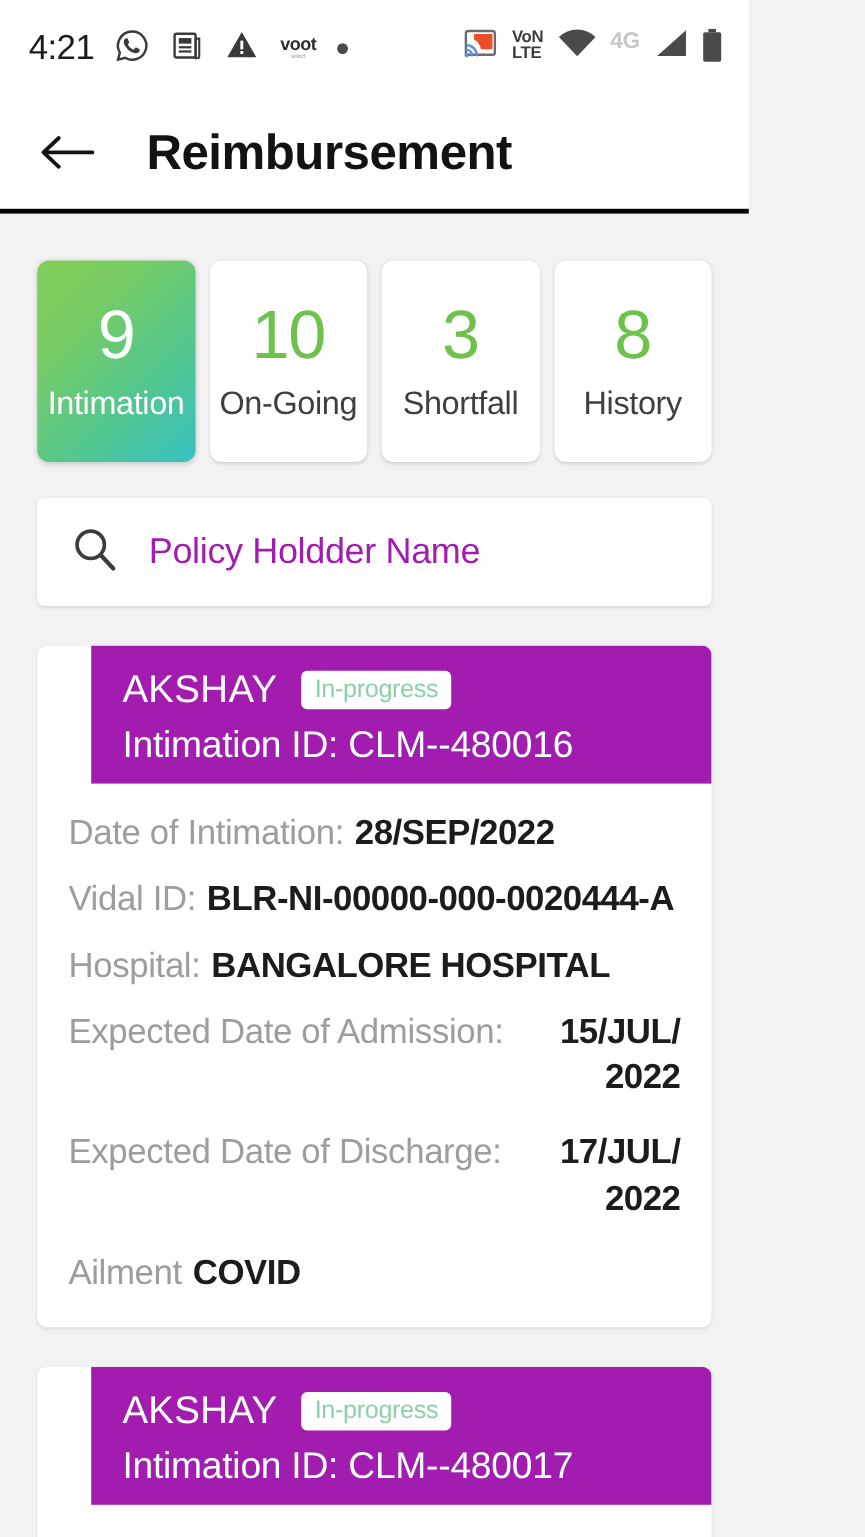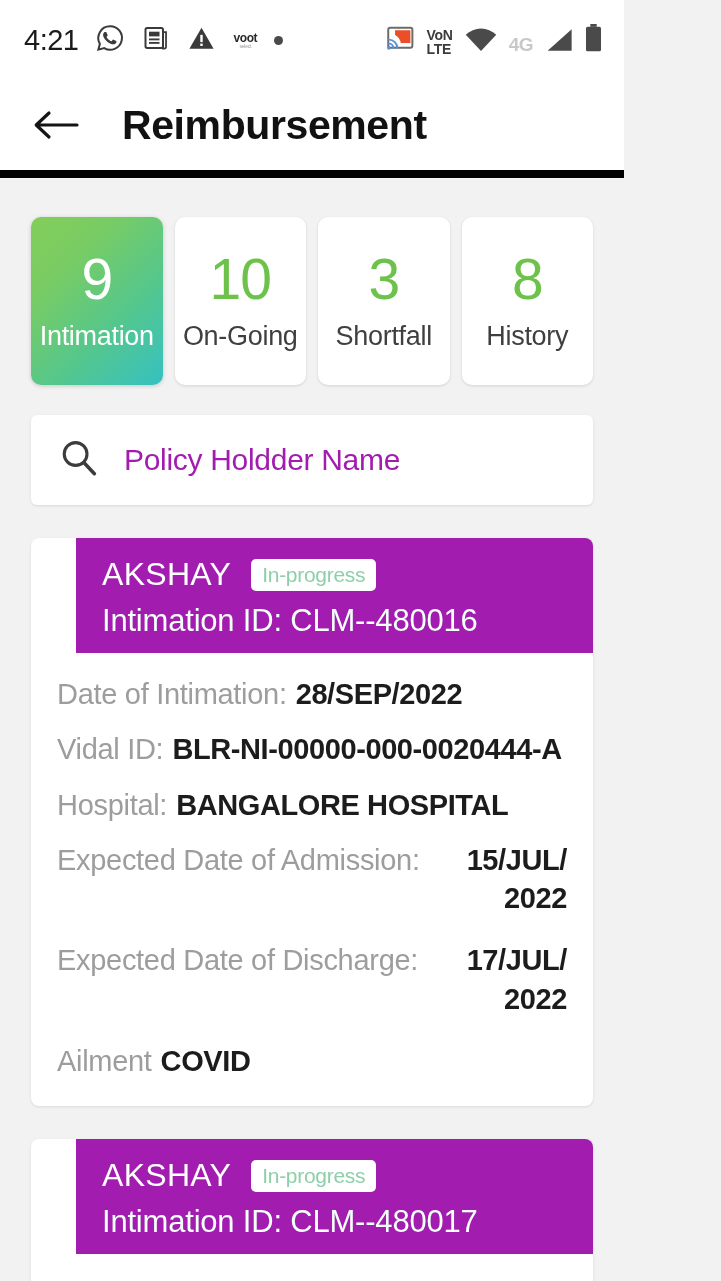--- a/index.html
+++ b/index.html
@@ -35,21 +35,21 @@
   }
   .status-time {
     font-size: 29px;
     color: #1b1b1b;
     letter-spacing: -0.5px;
     font-family: "Liberation Sans", sans-serif;
   }
   .status-right {
     margin-left: auto;
     display: flex;
-    align-items: flex-end;
+    align-items: flex-start;
     gap: 12px;
   }
   .sicon { display: block; }
   .volte-box {
     display: flex;
     flex-direction: column;
     justify-content: center;
     line-height: 0.95;
     color: #3c3c3c;
     font-size: 14px;
@@ -62,21 +62,21 @@
     font-weight: bold;
     letter-spacing: -0.5px;
   }
   .voot-logo {
     display: flex;
     flex-direction: column;
     align-items: center;
     line-height: 1;
   }
   .voot-logo .vt {
-    font-size: 12px;
+    font-size: 15px;
     font-weight: bold;
     color: #2b2b2b;
     letter-spacing: -0.4px;
   }
   .voot-logo .vb {
     font-size: 5px;
     color: #9a9a9a;
     letter-spacing: -0.2px;
   }
   .dot-icon {
@@ -85,21 +85,21 @@
     background: #4a4a4a;
   }
 
   
   .app-bar {
     height: 98px;
     background: #ffffff;
     display: flex;
     align-items: center;
     padding: 0 28px;
-    border-bottom: 8px solid #000000;
+    border-bottom: 4px solid #000000;
     flex: 0 0 auto;
   }
   .back-btn {
     width: 56px; height: 56px;
     display: flex;
     align-items: center;
     justify-content: center;
     cursor: pointer;
   }
   .app-title {

